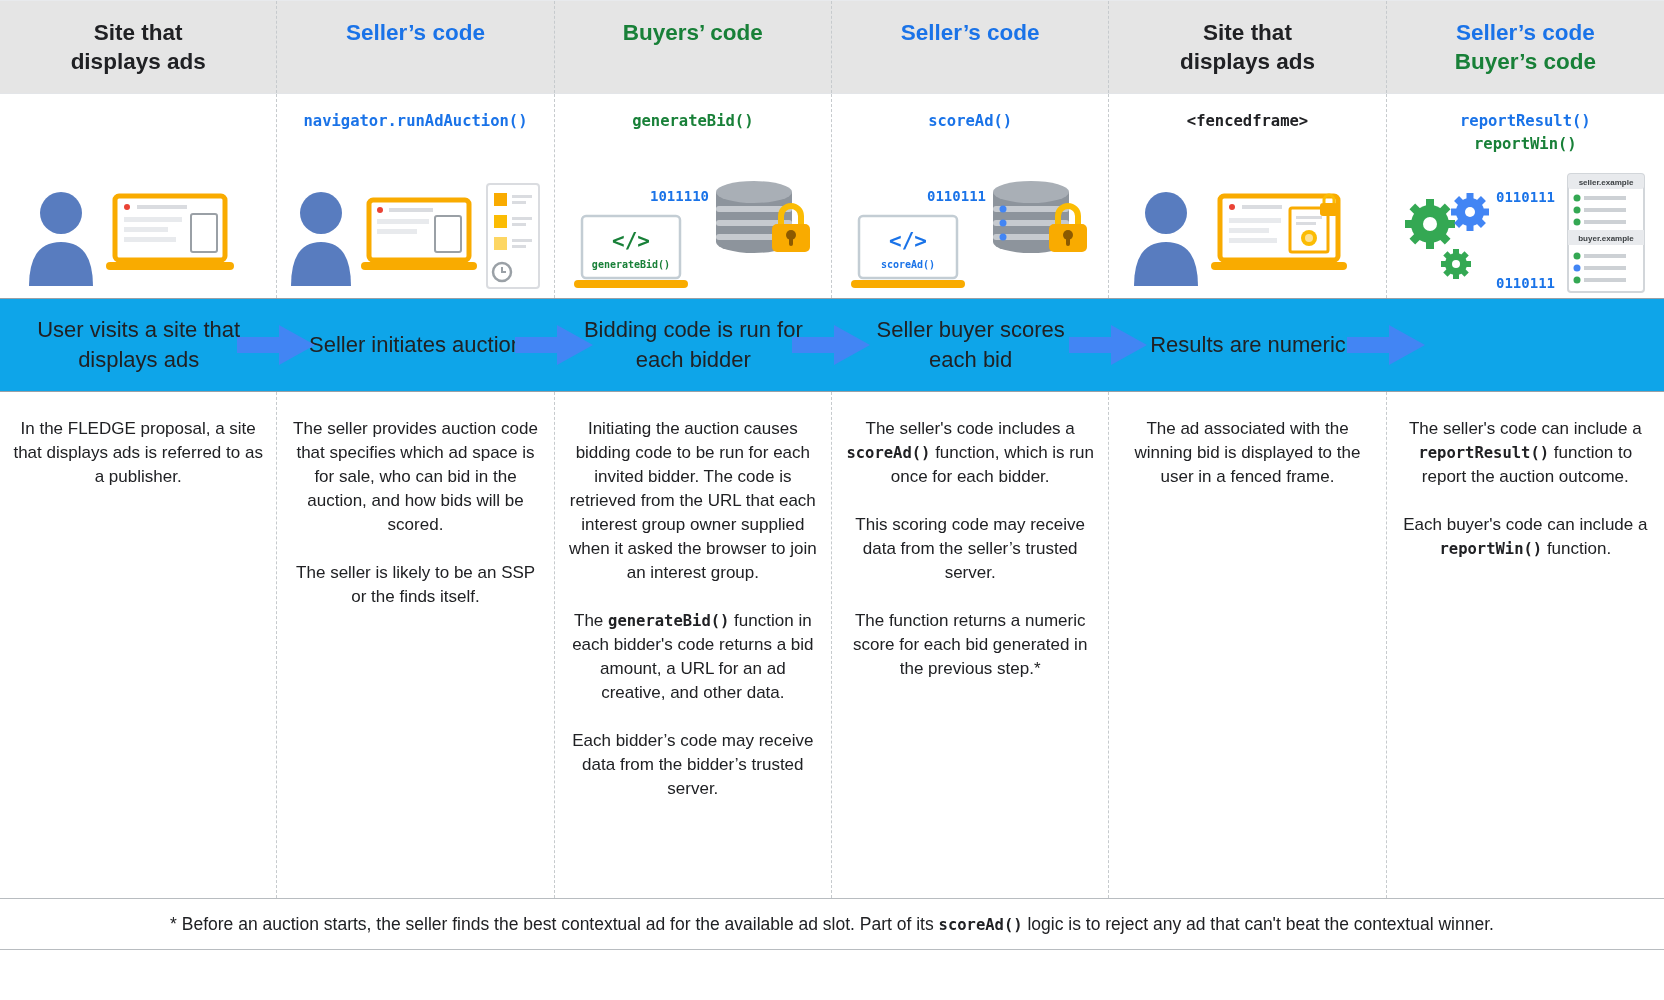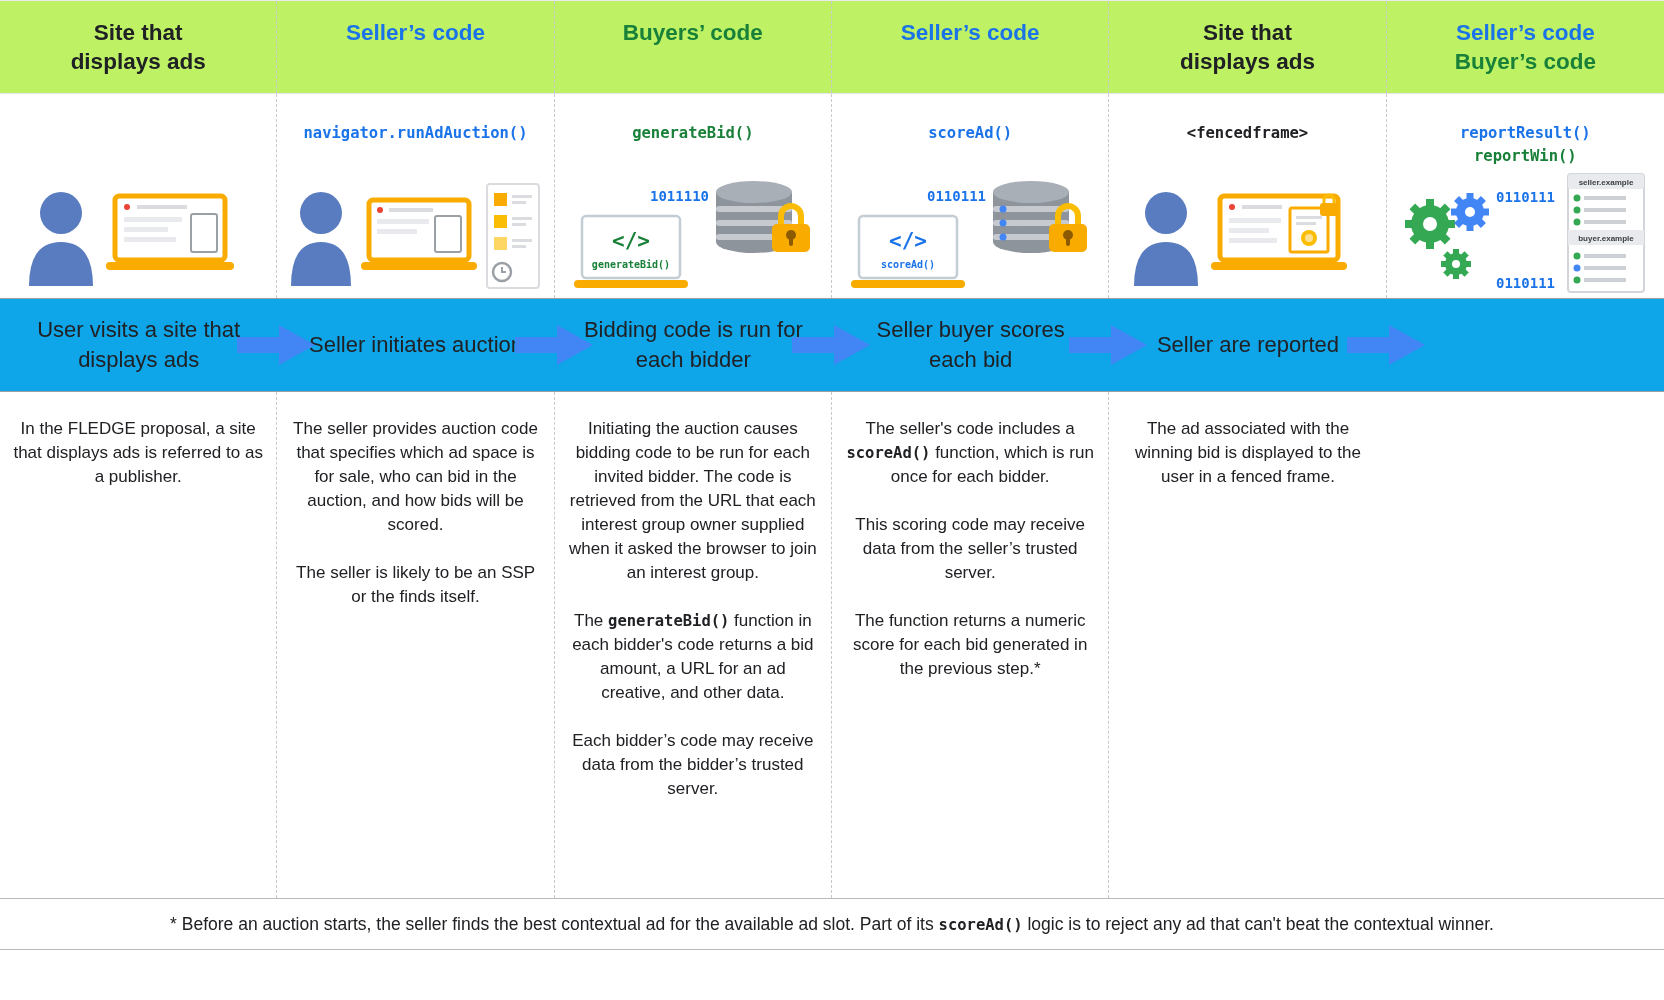--- a/index.html
+++ b/index.html
@@ -3,28 +3,28 @@
 <meta charset="utf-8">
 <style>
   html,body{margin:0;padding:0;background:#fff;}
   body{width:1664px;height:1000px;font-family:"Liberation Sans",sans-serif;color:#202124;-webkit-font-smoothing:antialiased;}
   .diagram{width:1664px;border-top:1px solid #e8eaed;}
   .grid6{display:grid;grid-template-columns:repeat(6,1fr);}
   .cell{border-right:1px dashed #c6cacd;box-sizing:border-box;position:relative;}
   .cell:last-child{border-right:none;}
 
   
-  .row-header{height:92px;background:#bef264;border-bottom:1px solid #e3e5e8;}
+  .row-header{height:92px;background:#e5e5e5;border-bottom:1px solid #e3e5e8;}
   .row-header .cell{display:flex;flex-direction:column;align-items:center;justify-content:flex-start;padding-top:17px;text-align:center;}
   .row-header .line{font-size:22.5px;font-weight:700;line-height:29px;}
 
   
   .row-art{height:204px;}
   .row-art .cell{display:flex;flex-direction:column;align-items:center;}
-  .codebox{height:58px;padding-top:28px;text-align:center;box-sizing:border-box;}
+  .codebox{height:58px;padding-top:16px;text-align:center;box-sizing:border-box;}
   .codebox .line{font-family:"DejaVu Sans Mono",monospace;font-weight:700;font-size:15.5px;line-height:23px;}
   .art{margin-top:auto;margin-bottom:4px;display:block;}
 
   
   .c-dark{color:#202124;}
   .c-blue{color:#1a73e8;}
   .c-green{color:#188038;}
 
   
   .row-band{height:94px;background:#0ea5e9;border-top:1px solid #9aa0a6;border-bottom:1px solid #9aa0a6;position:relative;box-sizing:border-box;}
@@ -296,21 +296,21 @@
     <div class="cell">
         <span>Seller initiates auction</span>
       </div>
     <div class="cell">
         <span>Bidding code is run for each bidder</span>
       </div>
     <div class="cell">
         <span>Seller buyer scores each bid</span>
       </div>
     <div class="cell">
-        <span>Seller are reported</span>
+        <span>Results are numeric</span>
       </div>
     <svg class="arrow a1" width="80" height="44" viewBox="0 0 80 44">
         <polygon points="0,14 42,14 42,2 78,22 42,42 42,30 0,30" fill="#4285f4"></polygon>
       </svg>
     <svg class="arrow a2" width="80" height="44" viewBox="0 0 80 44">
         <polygon points="0,14 42,14 42,2 78,22 42,42 42,30 0,30" fill="#4285f4"></polygon>
       </svg>
     <svg class="arrow a3" width="80" height="44" viewBox="0 0 80 44">
         <polygon points="0,14 42,14 42,2 78,22 42,42 42,30 0,30" fill="#4285f4"></polygon>
       </svg>
@@ -336,19 +336,23 @@
         <p><span>Each bidder’s code may receive data from the bidder’s </span><span class="b">trusted server</span><span>.</span></p>
       </div>
     <div class="cell">
         <p><span>The seller's code includes a </span><span class="m">scoreAd()</span><span> function, which is run once for each bidder.</span></p>
         <p><span>This scoring code may receive data from the seller’s </span><span class="b">trusted server</span><span>.</span></p>
         <p><span>The function returns a numeric score for each bid generated in the previous step.*</span></p>
       </div>
     <div class="cell">
         <p><span>The ad associated with the winning bid is displayed to the user in a </span><span class="b">fenced frame</span><span>.</span></p>
       </div>
+    <div class="cell">
+        <p><span>The seller's code can include a </span><span class="m">reportResult()</span><span> function to report the auction outcome.</span></p>
+        <p><span>Each buyer's code can include a </span><span class="m">reportWin()</span><span> function.</span></p>
+      </div>
   </div>
 
   <div class="row-footer">
       <p><span>* Before an auction starts, the seller finds the best contextual ad for the available ad slot. Part of its </span><span class="m">scoreAd()</span><span> logic is to reject any ad that can't beat the contextual winner.</span></p>
     </div>
 
 </div>
 
 </body></html>

